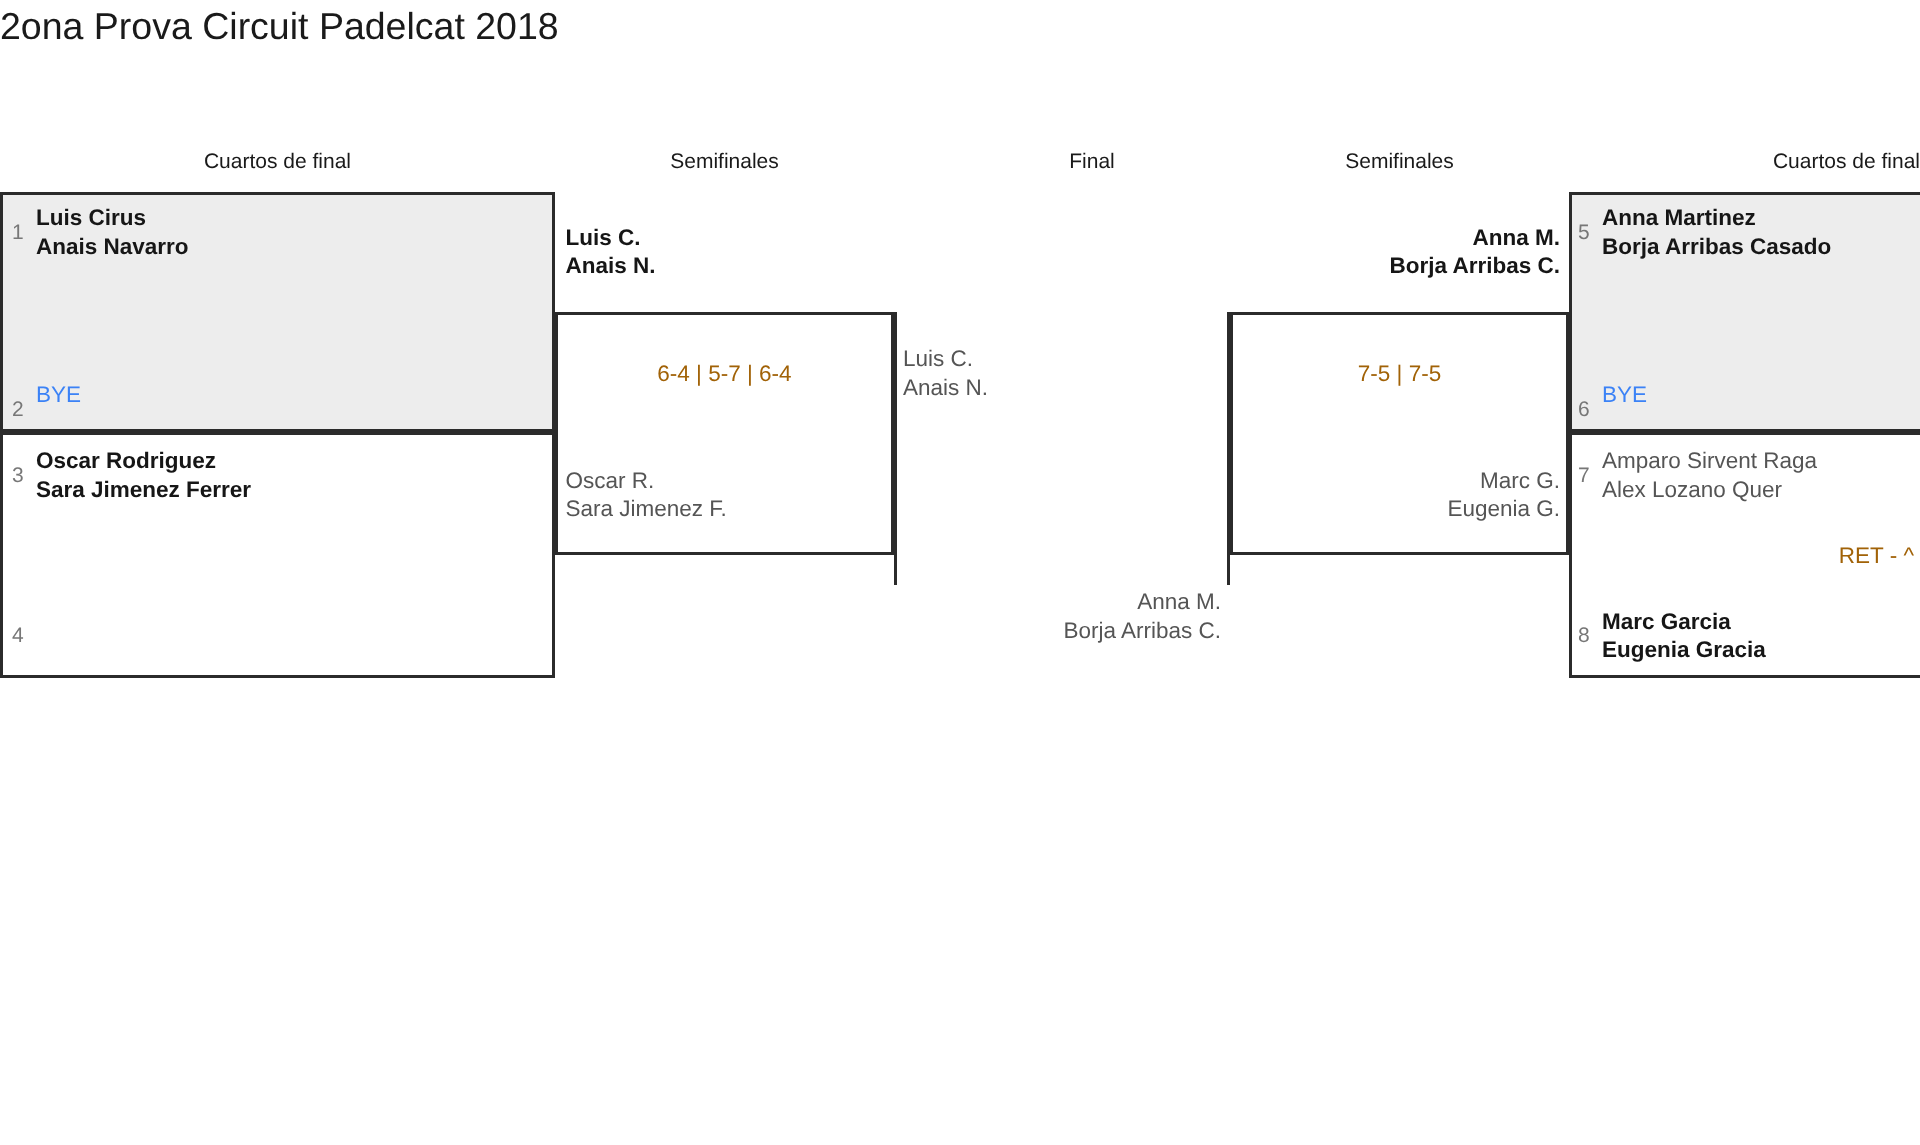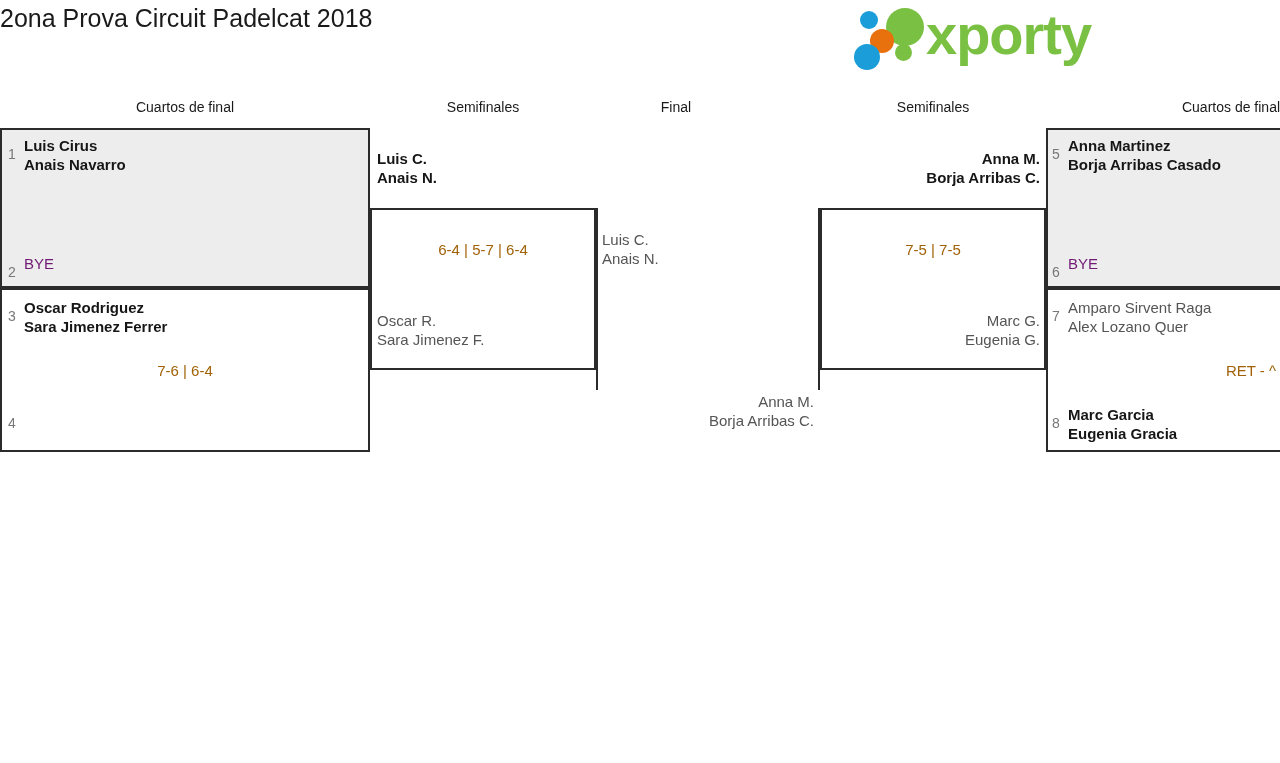--- a/index.html
+++ b/index.html
@@ -64,21 +64,21 @@
     position: absolute;
     top: 96px;
     font-size: 14px;
     line-height: 22px;
     color: #1a1a1a;
     text-align: center;
     white-space: nowrap;
   }
   .rh-qf-left  { left: 0px;   width: 370px; }
   .rh-sf-left  { left: 370px; width: 226px; }
-  .rh-final    { left: 564px; width: 224px; }
+  .rh-final    { left: 616px; width: 224px; }
   .rh-sf-right { left: 820px; width: 226px; }
   .rh-qf-right { left: 1046px; width: 370px; text-align: center; }
 
   
   .bracket {
     position: absolute;
     left: 0; top: 0;
     width: 1280px; height: 763px;
   }
 
@@ -140,21 +140,21 @@
     text-align: left;
     padding-top: 9px;
   }
   .names { display: block; }
   .name { display: block; }
   .winner .name { font-weight: 700; color: #161616; }
   .loser  .name { font-weight: 400; color: #555555; }
   .bye-label {
     font-size: 15px;
     line-height: 19px;
-    color: #701a75;
+    color: #3b82f6;
     padding-top: 0px;
   }
 
   
   .score {
     position: absolute;
     font-size: 15px;
     line-height: 19px;
     color: #a16207;
     white-space: nowrap;
@@ -191,30 +191,20 @@
   .pos-score-r2  { left: 1046px; top: 361px; width: 230px; }
 </style>
 </head>
 <body>
 
 <div class="header">
   <div class="title-block">
     <span class="title-line">2ona Prova Circuit Padelcat 2018</span>
   </div>
 
-  <div class="logo">
-    <div class="logo-dots">
-      <span class="dot dot-blue-sm"></span>
-      <span class="dot dot-green-lg"></span>
-      <span class="dot dot-orange"></span>
-      <span class="dot dot-green-sm"></span>
-      <span class="dot dot-blue-lg"></span>
-    </div>
-    <span class="logo-word">xporty</span>
-  </div>
 </div>
 
 <div class="round-header rh-qf-left">Cuartos de final</div>
 <div class="round-header rh-sf-left">Semifinales</div>
 <div class="round-header rh-final">Final</div>
 <div class="round-header rh-sf-right">Semifinales</div>
 <div class="round-header rh-qf-right">Cuartos de final</div>
 
 <div class="bracket">
 
@@ -241,21 +231,20 @@
     </span>
   </div>
 
   <div class="team winner pos-qf-l2-top">
     <span class="seed">3</span>
     <span class="names">
       <span class="name">Oscar Rodriguez</span>
       <span class="name">Sara Jimenez Ferrer</span>
     </span>
   </div>
-  <div class="score center pos-score-l2">7-6 | 6-4</div>
   <div class="team loser pos-qf-l2-bot">
     <span class="seed">4</span>
   </div>
 
   <div class="team winner pos-sf-l-top">
     <span class="names">
       <span class="name">Luis C.</span>
       <span class="name">Anais N.</span>
     </span>
   </div>

